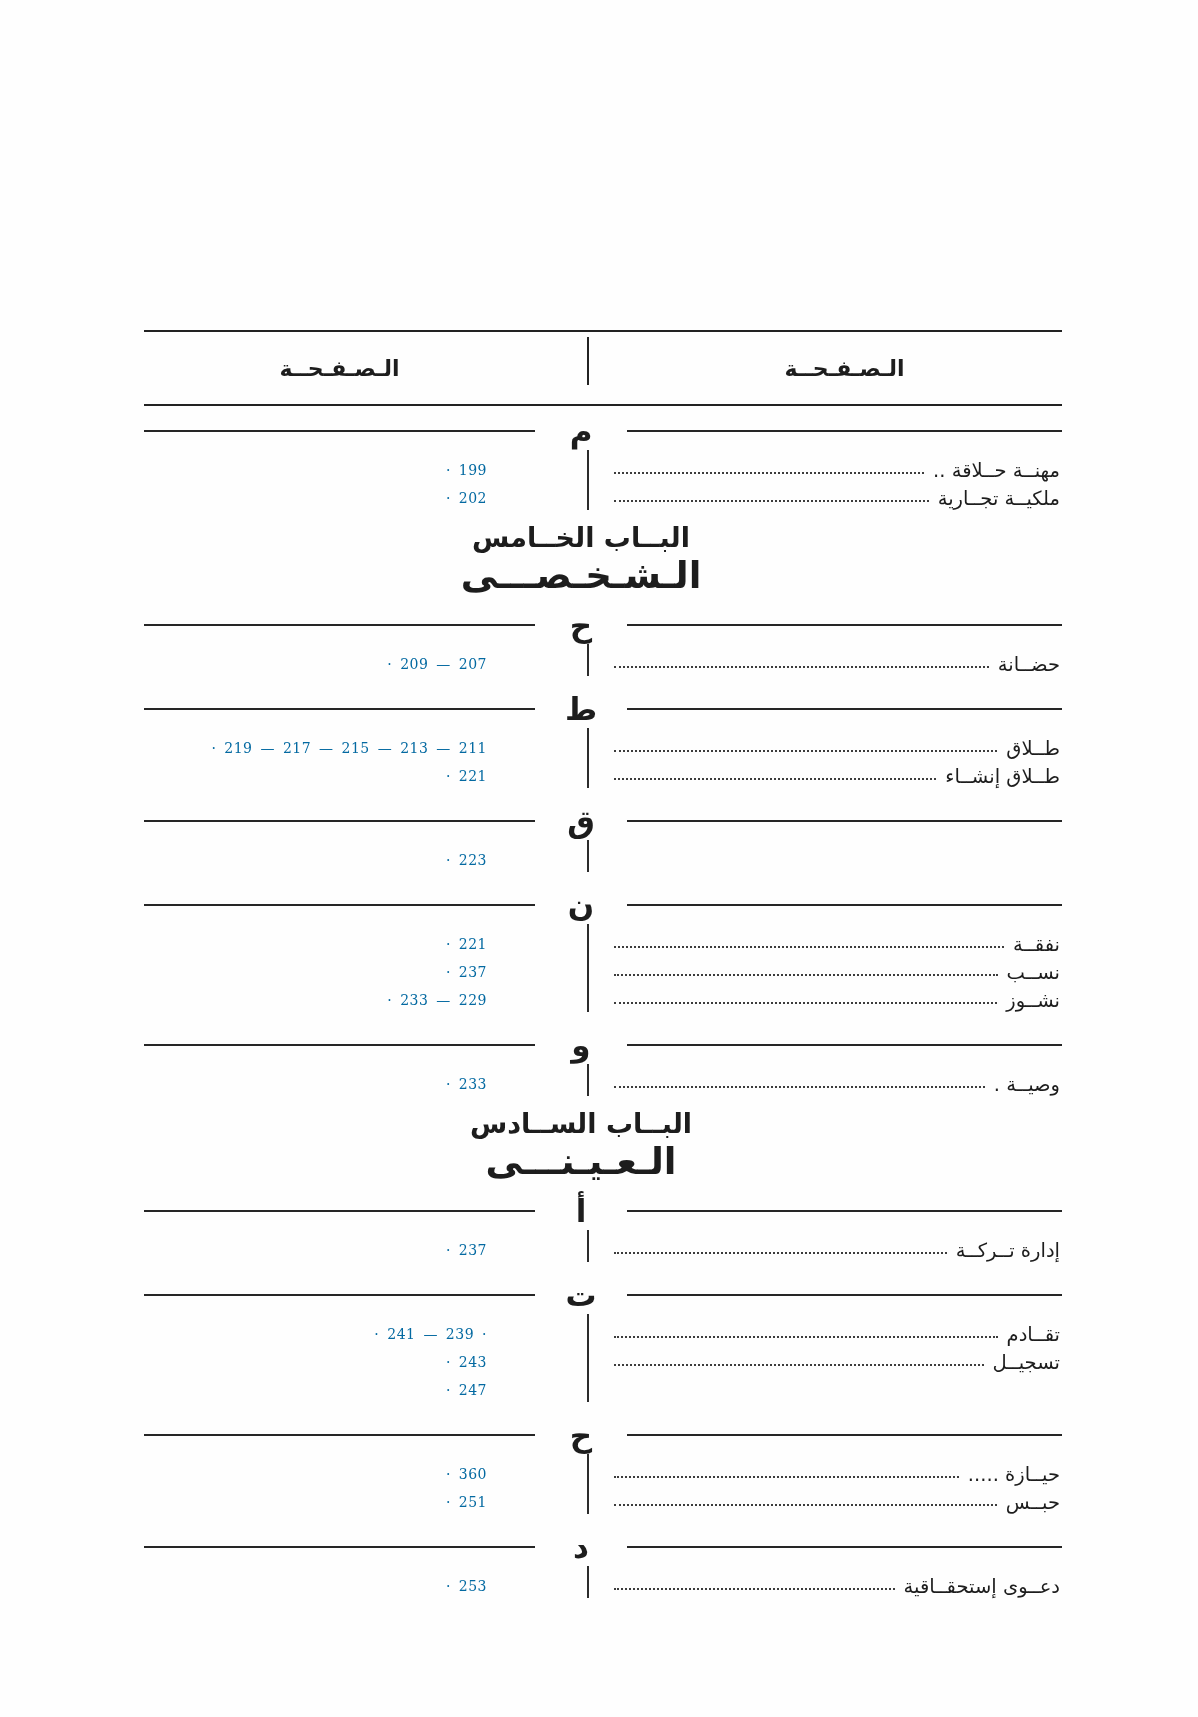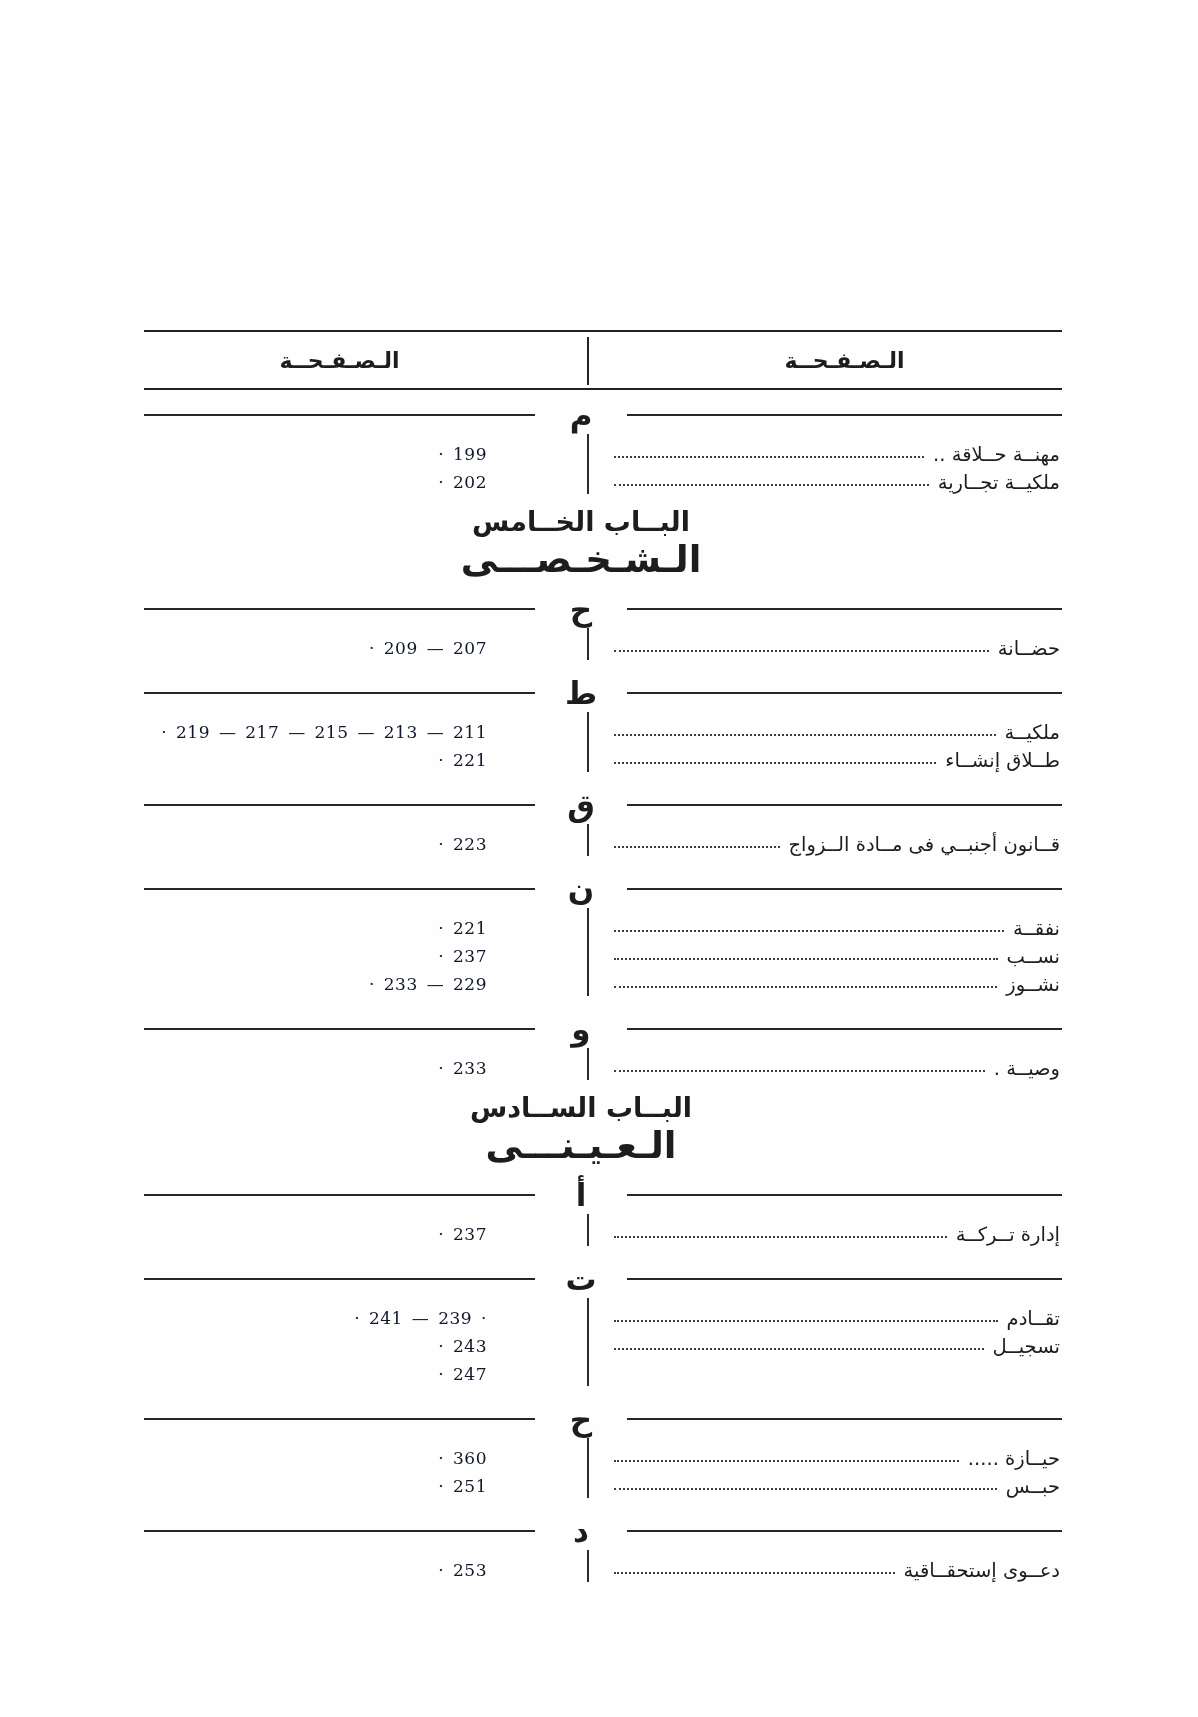--- a/index.html
+++ b/index.html
@@ -5,37 +5,37 @@
   html,body{margin:0;padding:0;}
   body{
     width:1198px;height:1717px;position:relative;background:#ffffff;
     font-family:"DejaVu Sans",sans-serif;color:#1d1d1d;overflow:hidden;
   }
   .page{position:absolute;inset:0;background:#fefefe;}
   .content{position:absolute;left:144px;top:330px;width:918px;}
 
   .rule{height:0;border-top:2.4px solid #222;}
   .toc-header{position:relative;}
-  .hdr-row{height:56px;display:grid;grid-template-columns:391px 92px 1fr;align-items:center;}
+  .hdr-row{height:72px;display:grid;grid-template-columns:391px 92px 1fr;align-items:center;}
   .hdr-cell{font-weight:bold;font-size:22px;text-align:center;direction:rtl;letter-spacing:.5px;}
   .hdr-vbar{position:absolute;left:443px;top:7px;height:48px;width:2px;background:#232323;}
 
   .sec{margin-top:8px;}
   .sec-rule{height:34px;display:grid;grid-template-columns:391px 92px 1fr;align-items:center;}
   .sec-rule .ln{height:0;border-top:2.2px solid #262626;}
   .sec-letter{text-align:center;font-weight:bold;font-size:31px;line-height:34px;direction:rtl;}
 
   .sec-body{position:relative;padding:8px 0 6px;}
   .vbar{position:absolute;left:443px;top:2px;bottom:8px;width:2px;background:#2c2c2c;}
 
   .row{display:grid;grid-template-columns:391px 67px 1fr;align-items:center;height:28px;}
   .pages{
     text-align:right;padding-right:48px;direction:ltr;
-    font-family:"DejaVu Serif",serif;font-size:17px;letter-spacing:.5px;word-spacing:3px;
-    white-space:nowrap;color:#0f172a;
+    font-family:"DejaVu Serif",serif;font-size:14px;letter-spacing:.5px;word-spacing:3px;
+    white-space:nowrap;color:#0369a1;
   }
   .cell{direction:rtl;display:flex;align-items:center;gap:9px;padding-left:12px;padding-right:2px;}
   .label{font-size:19.5px;white-space:nowrap;}
   .leader{flex:1;height:0;border-bottom:2.6px dotted #3c3c3c;align-self:flex-end;margin-bottom:8px;min-width:12px;}
 
   .chapter{padding:4px 0;text-align:center;direction:rtl;}
   .ch-title{font-size:27px;font-weight:bold;height:32px;line-height:32px;transform:translateX(-22px);}
   .ch-subtitle{font-size:37px;font-weight:bold;height:42px;line-height:44px;transform:translateX(-22px);letter-spacing:1px;}
 </style>
 </head>
@@ -111,21 +111,21 @@
         <span class="ln"></span>
         <span class="sec-letter">ط</span>
         <span class="ln"></span>
       </div>
       <div class="sec-body">
         <span class="vbar"></span>
         <div class="row">
           <div class="pages">· 219 — 217 — 215 — 213 — 211</div>
           <div></div>
           <div class="cell">
-            <span class="label">ملكيــة</span>
+            <span class="label">طــلاق</span>
             <span class="leader"></span>
           </div>
         </div>
         <div class="row">
           <div class="pages">· 221</div>
           <div></div>
           <div class="cell">
             <span class="label">طــلاق إنشــاء</span>
             <span class="leader"></span>
           </div>
@@ -137,24 +137,20 @@
       <div class="sec-rule">
         <span class="ln"></span>
         <span class="sec-letter">ق</span>
         <span class="ln"></span>
       </div>
       <div class="sec-body">
         <span class="vbar"></span>
         <div class="row">
           <div class="pages">· 223</div>
           <div></div>
-          <div class="cell">
-            <span class="label">قــانون أجنبــي فى مــادة الــزواج</span>
-            <span class="leader"></span>
-          </div>
         </div>
       </div>
     </section>
 
     <section class="sec">
       <div class="sec-rule">
         <span class="ln"></span>
         <span class="sec-letter">ن</span>
         <span class="ln"></span>
       </div>

